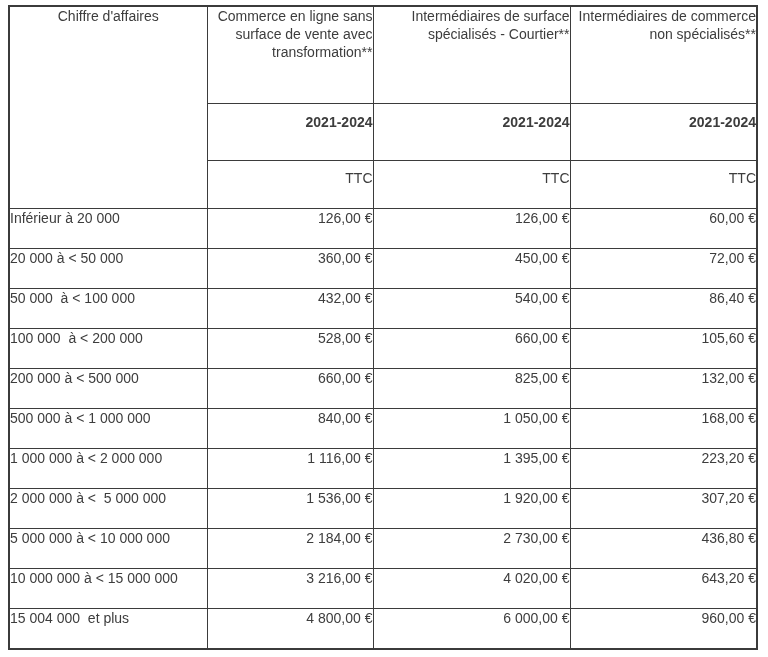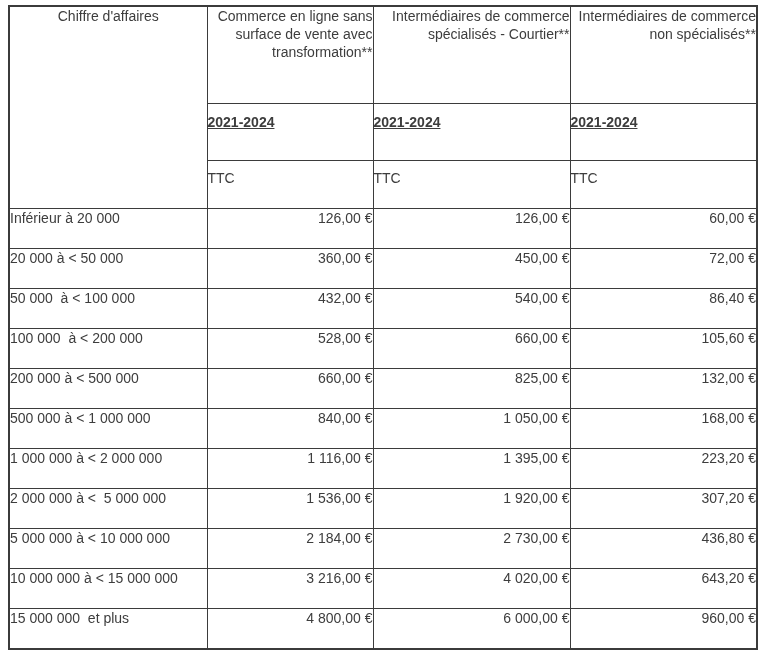--- a/index.html
+++ b/index.html
@@ -39,27 +39,26 @@
     padding-top: 12px;
   }
   th.col-title {
     font-weight: bold;
     text-align: right;
     height: 96px;
     padding: 7px 10px 0 10px;
   }
   tr.r-period th {
     font-weight: bold;
-    text-align: left;
+    text-align: right;
     height: 47px;
     padding-top: 9px;
-    text-decoration: underline;
   }
   tr.r-tax td {
-    text-align: left;
+    text-align: right;
     height: 39px;
     padding-top: 8px;
   }
   tbody td {
     height: 39px;
     padding-top: 9px;
   }
   td.lbl {
     text-align: left;
     padding-left: 16px;
@@ -78,21 +77,21 @@
     <colgroup>
       <col style="width:198px">
       <col style="width:166px">
       <col style="width:197px">
       <col style="width:187px">
     </colgroup>
     <thead>
       <tr>
         <td class="corner" rowspan="3">Chiffre d'affaires</td>
         <th class="col-title">Commerce en ligne sans surface de vente avec transformation**</th>
-        <th class="col-title">Intermédiaires de commerce spécialisés - Courtier**</th>
+        <th class="col-title">Intermédiaires de surface spécialisés - Courtier**</th>
         <th class="col-title">Intermédiaires de commerce non spécialisés**</th>
       </tr>
       <tr class="r-period">
         <th>2021-2024</th>
         <th>2021-2024</th>
         <th>2021-2024</th>
       </tr>
       <tr class="r-tax">
         <td>TTC</td>
         <td>TTC</td>
@@ -154,20 +153,20 @@
         <td class="val">2&nbsp;730,00&nbsp;€</td>
         <td class="val">436,80&nbsp;€</td>
       </tr>
       <tr>
         <td class="lbl">10 000 000 à &lt; 15 000 000</td>
         <td class="val">3&nbsp;216,00&nbsp;€</td>
         <td class="val">4&nbsp;020,00&nbsp;€</td>
         <td class="val">643,20&nbsp;€</td>
       </tr>
       <tr>
-        <td class="lbl">15 000 000  et plus</td>
+        <td class="lbl">15 004 000  et plus</td>
         <td class="val">4&nbsp;800,00&nbsp;€</td>
         <td class="val">6&nbsp;000,00&nbsp;€</td>
         <td class="val">960,00&nbsp;€</td>
       </tr>
     </tbody>
   </table>
 </div>
 
 </body></html>

